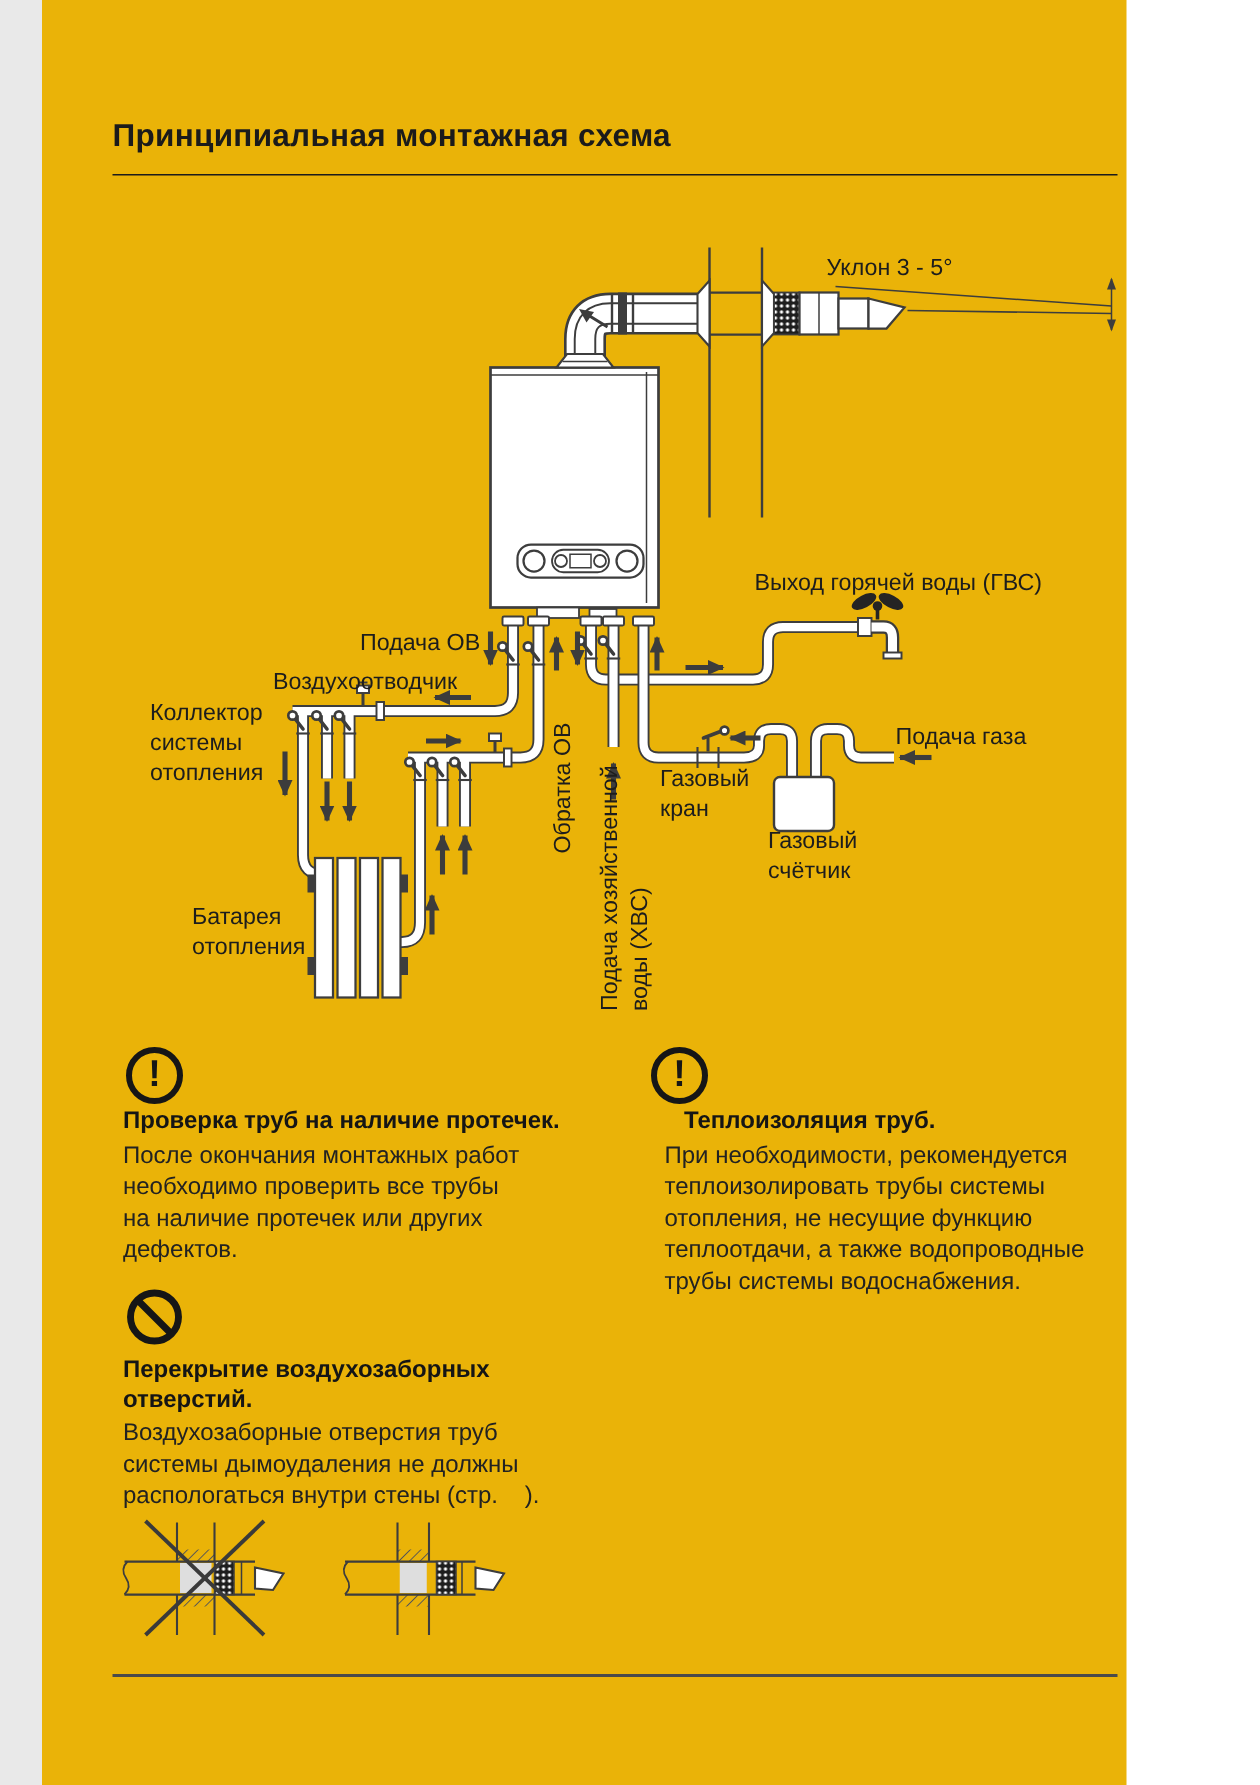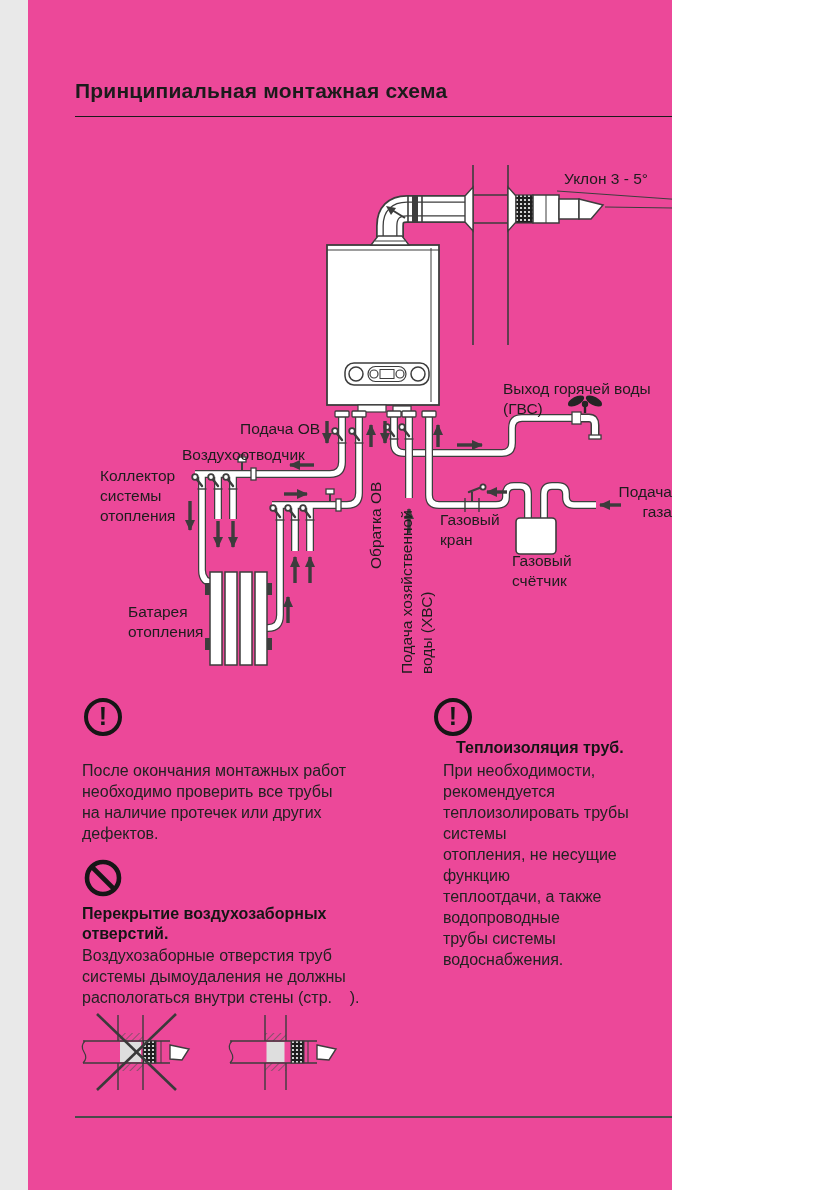--- a/index.html
+++ b/index.html
@@ -1,16 +1,16 @@
 <!DOCTYPE html>
 <html><head>
 <meta charset="utf-8">
 <style>
   html,body { margin:0; padding:0; background:#fff; }
-  .page { position:relative; width:672px; height:1190px; background:#ec4899;
+  .page { position:relative; width:751px; height:1190px; background:#eab308;
           font-family:"Liberation Sans", sans-serif; overflow:hidden; }
   .edge-strip { position:absolute; left:0; top:0; width:28px; height:1190px; background:#e9e9e9; }
   .page-title { position:absolute; left:75px; top:79px; margin:0; font-size:21px; font-weight:bold;
                 color:#1b1b1b; letter-spacing:0.2px; }
   .title-rule { position:absolute; left:75px; top:116px; width:670px; height:0; border-top:1.6px solid #1b1b1b; }
   .bottom-rule { position:absolute; left:75px; top:1116px; width:670px; height:0; border-top:2px solid #4a4a4a; }
   .main-diagram { position:absolute; left:75px; top:150px; }
   .mini-diagram { position:absolute; left:75px; top:1012px; }
   .dlabel { position:absolute; font-size:15.5px; line-height:20px; color:#1d1d1d; white-space:pre-wrap; }
   .vlabel { transform:rotate(-90deg); transform-origin:0 0; }
@@ -245,41 +245,42 @@
       <line x1="143" y1="371" x2="143" y2="397" marker-end="url(#ah)"></line>
       <line x1="158" y1="371" x2="158" y2="397" marker-end="url(#ah)"></line>
       <line x1="220" y1="433" x2="220" y2="407" marker-end="url(#ah)"></line>
       <line x1="235" y1="433" x2="235" y2="407" marker-end="url(#ah)"></line>
       <line x1="213" y1="473" x2="213" y2="447" marker-end="url(#ah)"></line>
       <line x1="432" y1="342" x2="412" y2="342" marker-end="url(#ah)"></line>
       <line x1="546" y1="355" x2="525" y2="355" marker-end="url(#ah)"></line>
     </g>
   </svg>
 
-  <div class="dlabel" style="left:551px; top:169px;margin-left:13px;">Уклон 3 - 5°</div>
+  <div class="dlabel" style="left:551px; top:169px;">Уклон 3 - 5°</div>
   <div class="dlabel" style="left:503px; top:379px;">Выход горячей воды (ГВС)</div>
   <div class="dlabel" style="left:240px; top:419px;">Подача ОВ</div>
   <div class="dlabel" style="left:182px; top:445px;">Воздухоотводчик</div>
   <div class="dlabel" style="left:100px; top:466px;">Коллектор
 системы
 отопления</div>
   <div class="dlabel vlabel" style="left:366px; top:569px;">Обратка ОВ</div>
   <div class="dlabel vlabel" style="left:397px; top:674px;">Подача хозяйственной
 воды (ХВС)</div>
   <div class="dlabel" style="left:440px; top:510px;">Газовый
 кран</div>
   <div class="dlabel" style="left:512px; top:551px;">Газовый
 счётчик</div>
   <div class="dlabel" style="left:597px; top:482px;text-align:right;">Подача газа</div>
   <div class="dlabel" style="left:128px; top:602px;">Батарея
 отопления</div>
 
   <div class="note-icon" style="left:84px; top:698px;">
       <span>!</span>
     </div>
+  <div class="note-title" style="left:82px; top:738px;">Проверка труб на наличие протечек.</div>
   <div class="note-body" style="left:82px; top:760px;">После окончания монтажных работ
 необходимо проверить все трубы
 на наличие протечек или других
 дефектов.</div>
 
   <div class="note-icon" style="left:434px; top:698px;">
       <span>!</span>
     </div>
   <div class="note-title" style="left:427px; top:738px;margin-left:29px;">Теплоизоляция труб.</div>
   <div class="note-body" style="left:427px; top:760px;margin-left:16px;">При необходимости, рекомендуется

